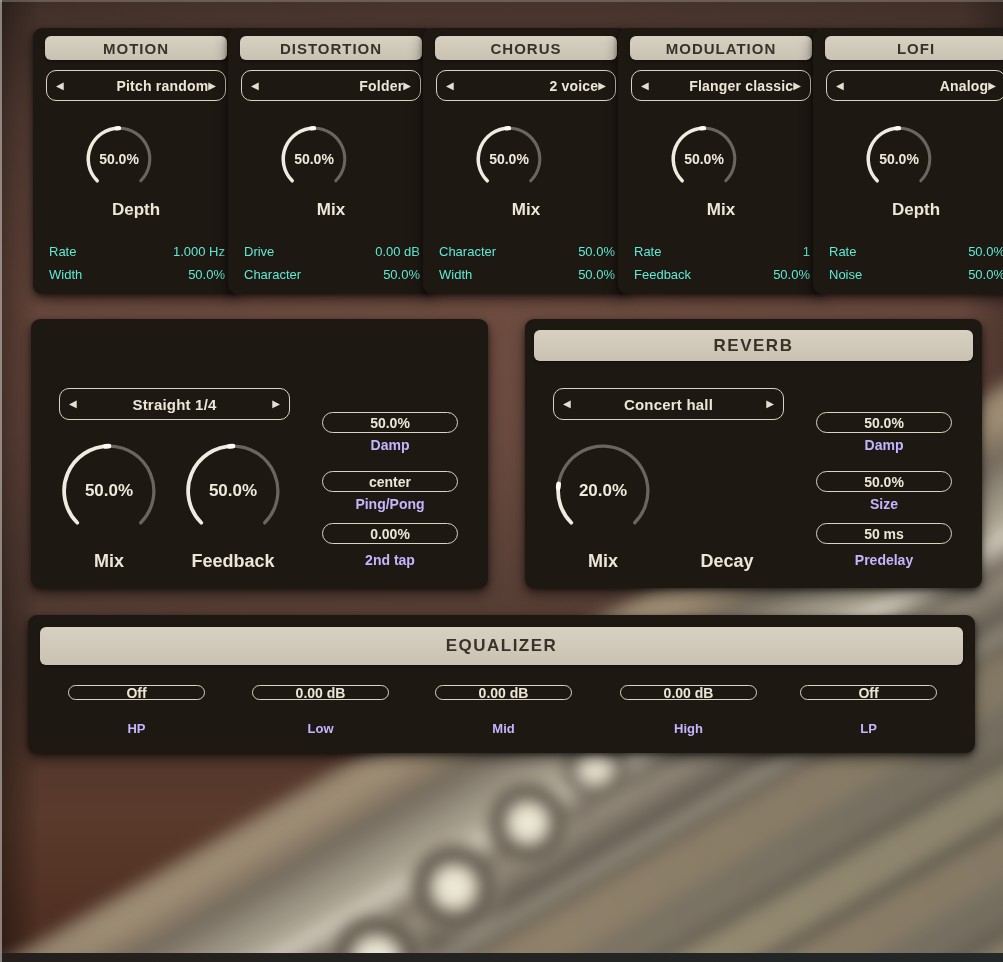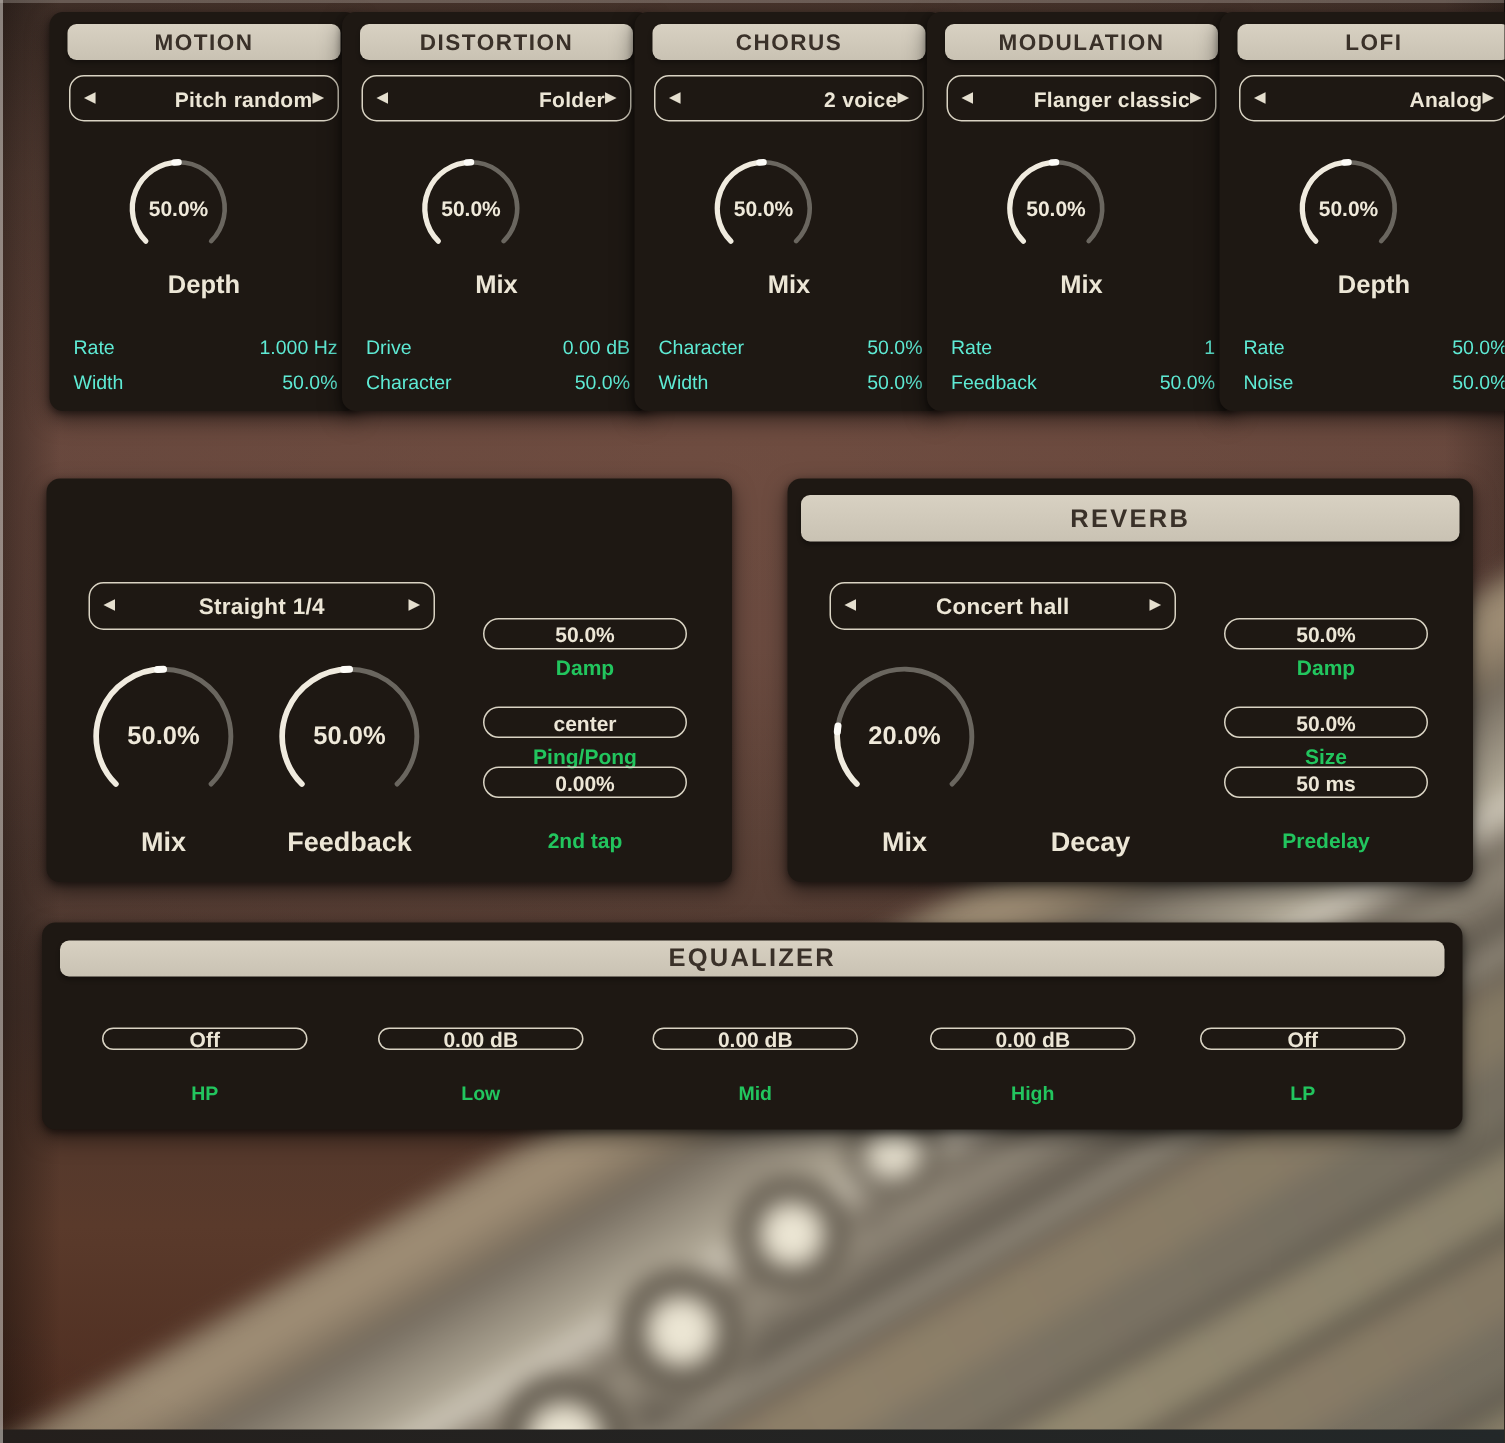--- a/index.html
+++ b/index.html
@@ -72,24 +72,24 @@
   .arc-bright{stroke:#f0ebdf;}
   .arc-tip{stroke:#fdfcf8;}
   .knob-sm .arc-dim{stroke-width:4.4;} .knob-sm .arc-bright{stroke-width:5;} .knob-sm .arc-tip{stroke-width:6.2;}
   .knob-lg .arc-dim{stroke-width:3.2;} .knob-lg .arc-bright{stroke-width:3.7;} .knob-lg .arc-tip{stroke-width:4.6;}
   .knob-label{position:absolute; text-align:center; color:#ece6d6; font-weight:bold;}
   .pill{
     position:absolute; border:1.5px solid #d9d3c3; border-radius:12px; box-sizing:border-box;
     display:flex; align-items:center; justify-content:center;
     color:#ece6d6; font-weight:bold; font-size:14px;
   }
-  .pill-label{position:absolute; text-align:center; color:#22c55e; font-weight:bold; font-size:14px;}
-
-  
-  .fx-panel{width:206px; height:266px; top:8px;}
+  .pill-label{position:absolute; text-align:center; color:#c4b5fd; font-weight:bold; font-size:14px;}
+
+  
+  .fx-panel{width:206px; height:266px; top:28px;}
   .fx-panel .hdr{margin:8px 12px 0; height:24px; font-size:15px; letter-spacing:1px;}
   .fx-panel .selector{left:13px; right:13px; top:42px; height:31px; font-size:14px;}
   .fx-panel .sel-label{flex:1; text-align:right;}
   .fx-panel .knob{left:51px; top:96px; width:70px; height:70px;}
   .fx-panel .knob-value{font-size:14px;}
   .fx-panel .knob-label{left:0; right:0; top:172px; font-size:17px;}
   .fx-params{position:absolute; left:16px; right:14px; bottom:8px;}
   .fx-row{display:flex; justify-content:space-between; line-height:22.5px;
     color:#5eead4; font-size:13px; font-weight:normal;}
 
@@ -100,25 +100,25 @@
   .mid-panel .sel-label{flex:1; text-align:center;}
   .mid-panel .knob{width:102px; height:102px; top:121px;}
   .mid-panel .knob-value{font-size:17px;}
   .mid-panel .knob-a{left:27px;} .mid-panel .knob-b{left:151px;}
   .mid-panel .knob-label{width:102px; top:232px; font-size:18px;}
   .mid-panel .lbl-a{left:27px;} .mid-panel .lbl-b{left:151px;}
   .mid-panel .pill{left:291px; width:136px; height:21px;}
   .mid-panel .pill-label{left:291px; width:136px;}
   .p-row1{top:93px;} .pl-row1{top:118px;}
   .p-row2{top:152px;} .pl-row2{top:177px;}
-  .p-row3{top:192px;} .pl-row3{top:233px;}
+  .p-row3{top:204px;} .pl-row3{top:233px;}
 
   
   .eq-panel{left:28px; top:615px; width:947px; height:138px;}
-  .eq-panel .hdr{margin:12px 12px 0; height:24px; font-size:17px; letter-spacing:1.5px;}
+  .eq-panel .hdr{margin:12px 12px 0; height:38px; font-size:17px; letter-spacing:1.5px;}
   .eq-panel .pill{top:70px; width:137px; height:15px; border-radius:10px;}
   .eq-panel .pill-label{top:106px; width:137px; font-size:13px;}
   .eq-c0{left:40px;} .eq-c1{left:224px;} .eq-c2{left:407px;} .eq-c3{left:592px;} .eq-c4{left:772px;}
 </style>
 </head>
 <body>
 
 <div class="screen">
 
   <div class="bg-base"></div>

